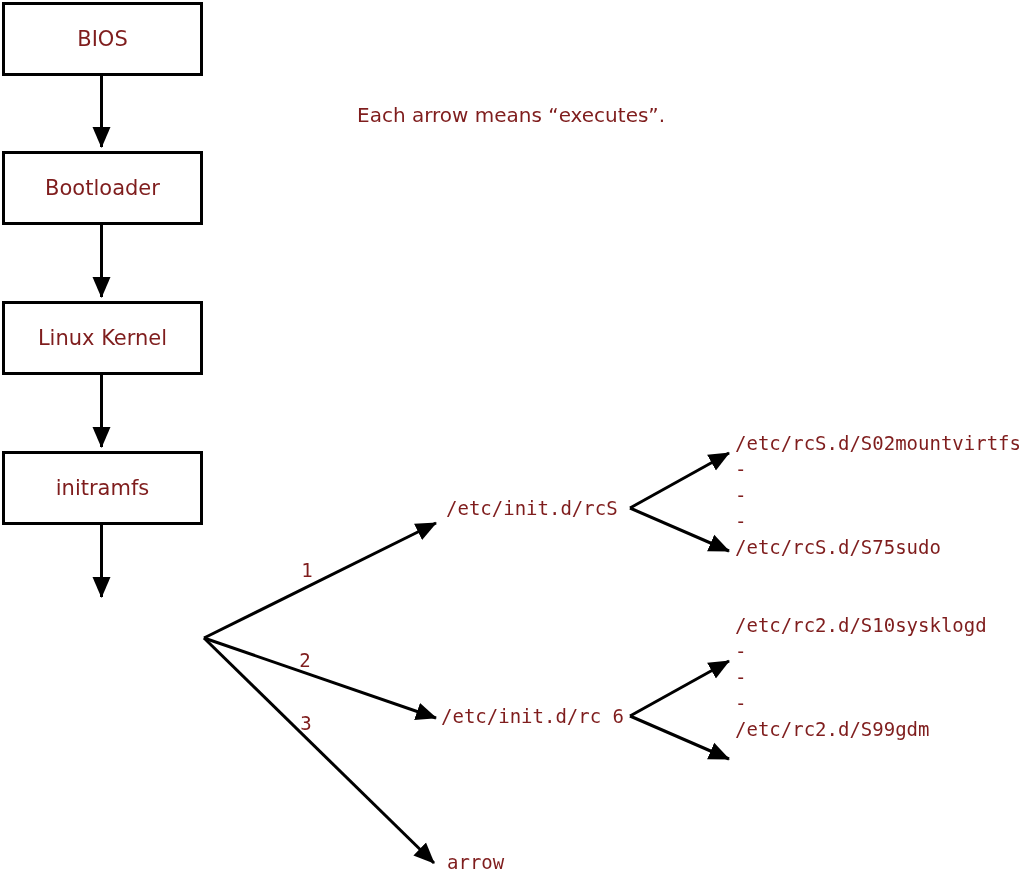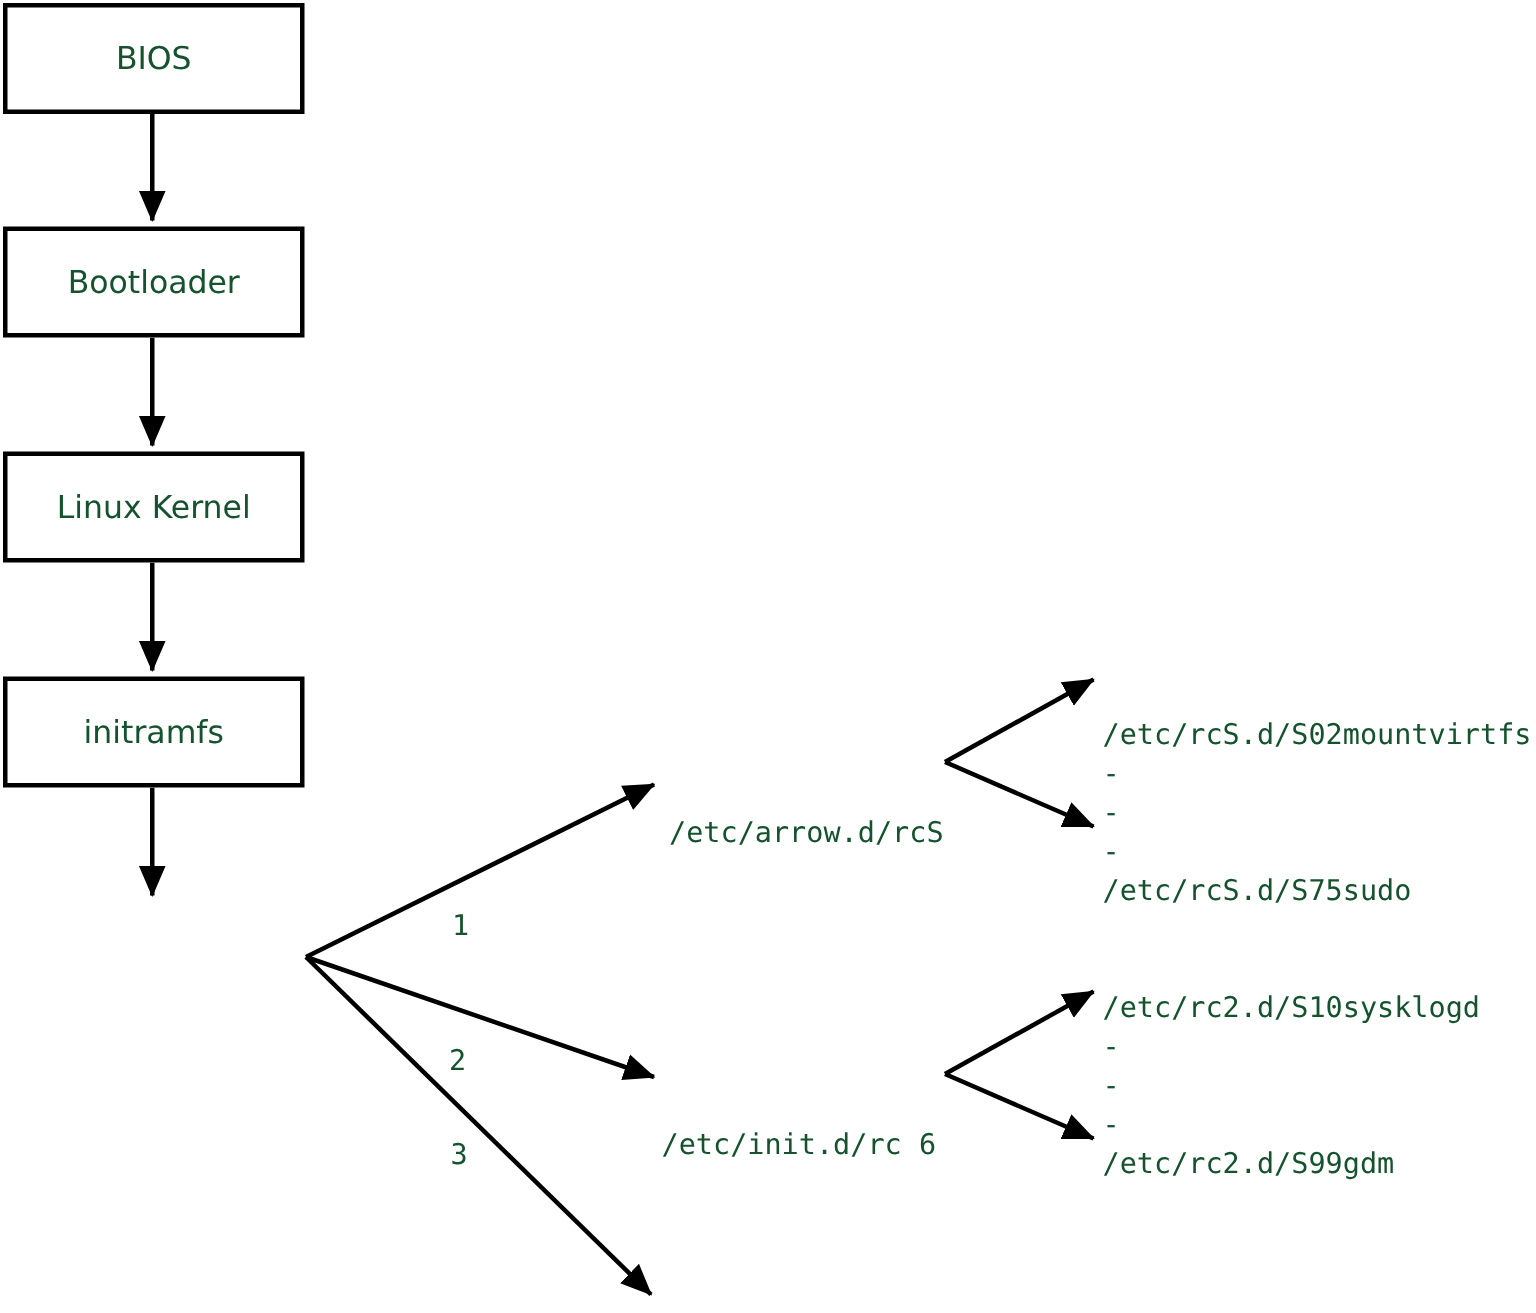--- a/index.html
+++ b/index.html
@@ -6,21 +6,21 @@
     margin: 0;
     padding: 0;
     background: #ffffff;
   }
   .canvas {
     position: relative;
     width: 1024px;
     height: 875px;
     background: #ffffff;
     font-family: "DejaVu Sans", "Liberation Sans", sans-serif;
-    color: #14532d;
+    color: #7f1d1d;
     overflow: hidden;
   }
   .arrows {
     position: absolute;
     left: 0;
     top: 0;
     pointer-events: none;
   }
   .arrows line {
     stroke: #000000;
@@ -43,21 +43,20 @@
     position: absolute;
     left: 357px;
     top: 103px;
     font-size: 20px;
     white-space: nowrap;
   }
   .mono {
     font-family: "DejaVu Sans Mono", "Liberation Mono", monospace;
     font-size: 19px;
     white-space: nowrap;
-    margin-top: 47px;
   }
   .target-label {
     position: absolute;
     transform: translateY(-50%);
   }
   .edge-num {
     position: absolute;
     transform: translate(-50%, -50%);
   }
   .child-group {
@@ -103,26 +102,27 @@
   <div class="box" style="top:151px">
     <span>Bootloader</span>
   </div>
   <div class="box" style="top:451px">
     <span>initramfs</span>
   </div>
   <div class="box" style="top:301px">
     <span>Linux Kernel</span>
   </div>
 
+  <div class="note">Each arrow means “executes”.</div>
 
   <div class="edge-num mono" style="left:307px; top:570px">1</div>
   <div class="edge-num mono" style="left:305px; top:660px">2</div>
   <div class="edge-num mono" style="left:306px; top:723px">3</div>
 
-  <div class="target-label mono" style="left:446px; top:508px">/etc/arrow.d/rcS</div>
+  <div class="target-label mono" style="left:446px; top:508px">/etc/init.d/rcS</div>
   <div class="target-label mono" style="left:441px; top:716px">/etc/init.d/rc 6</div>
   <div class="target-label mono" style="left:447px; top:862px">arrow</div>
 
   <div class="child-group mono" style="top:430px">
     <div class="row">/etc/rcS.d/S02mountvirtfs</div>
     <div class="row">-</div>
     <div class="row">-</div>
     <div class="row">-</div>
     <div class="row">/etc/rcS.d/S75sudo</div>
   </div>

